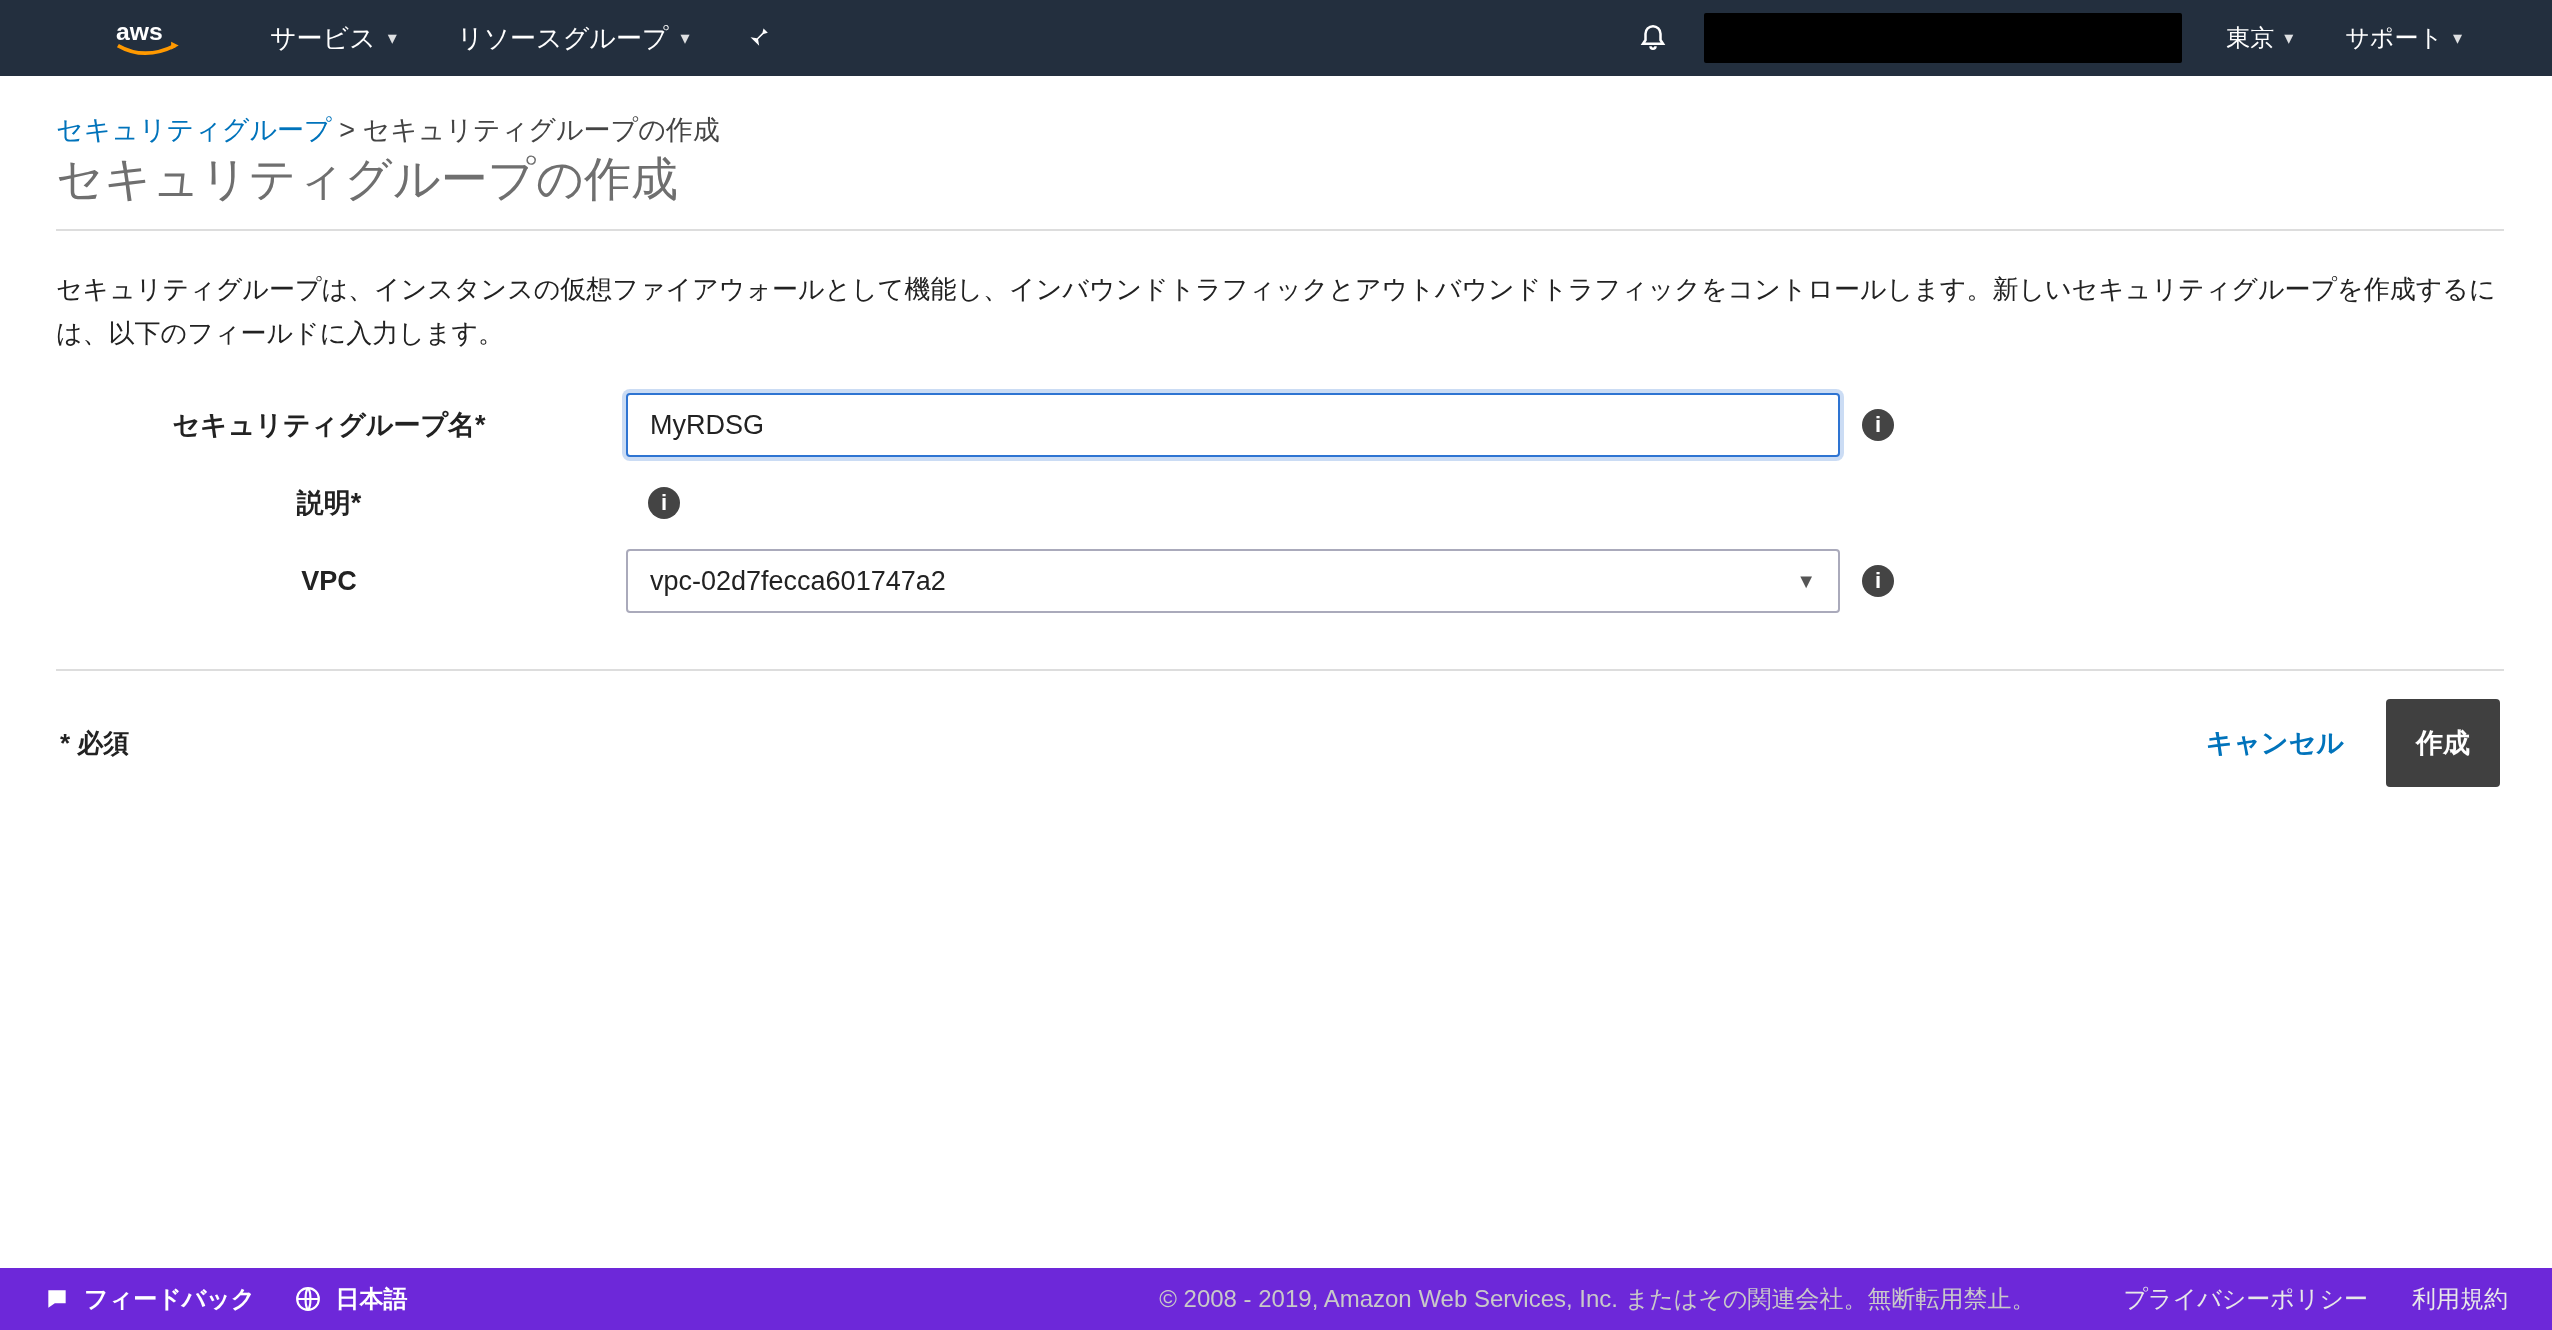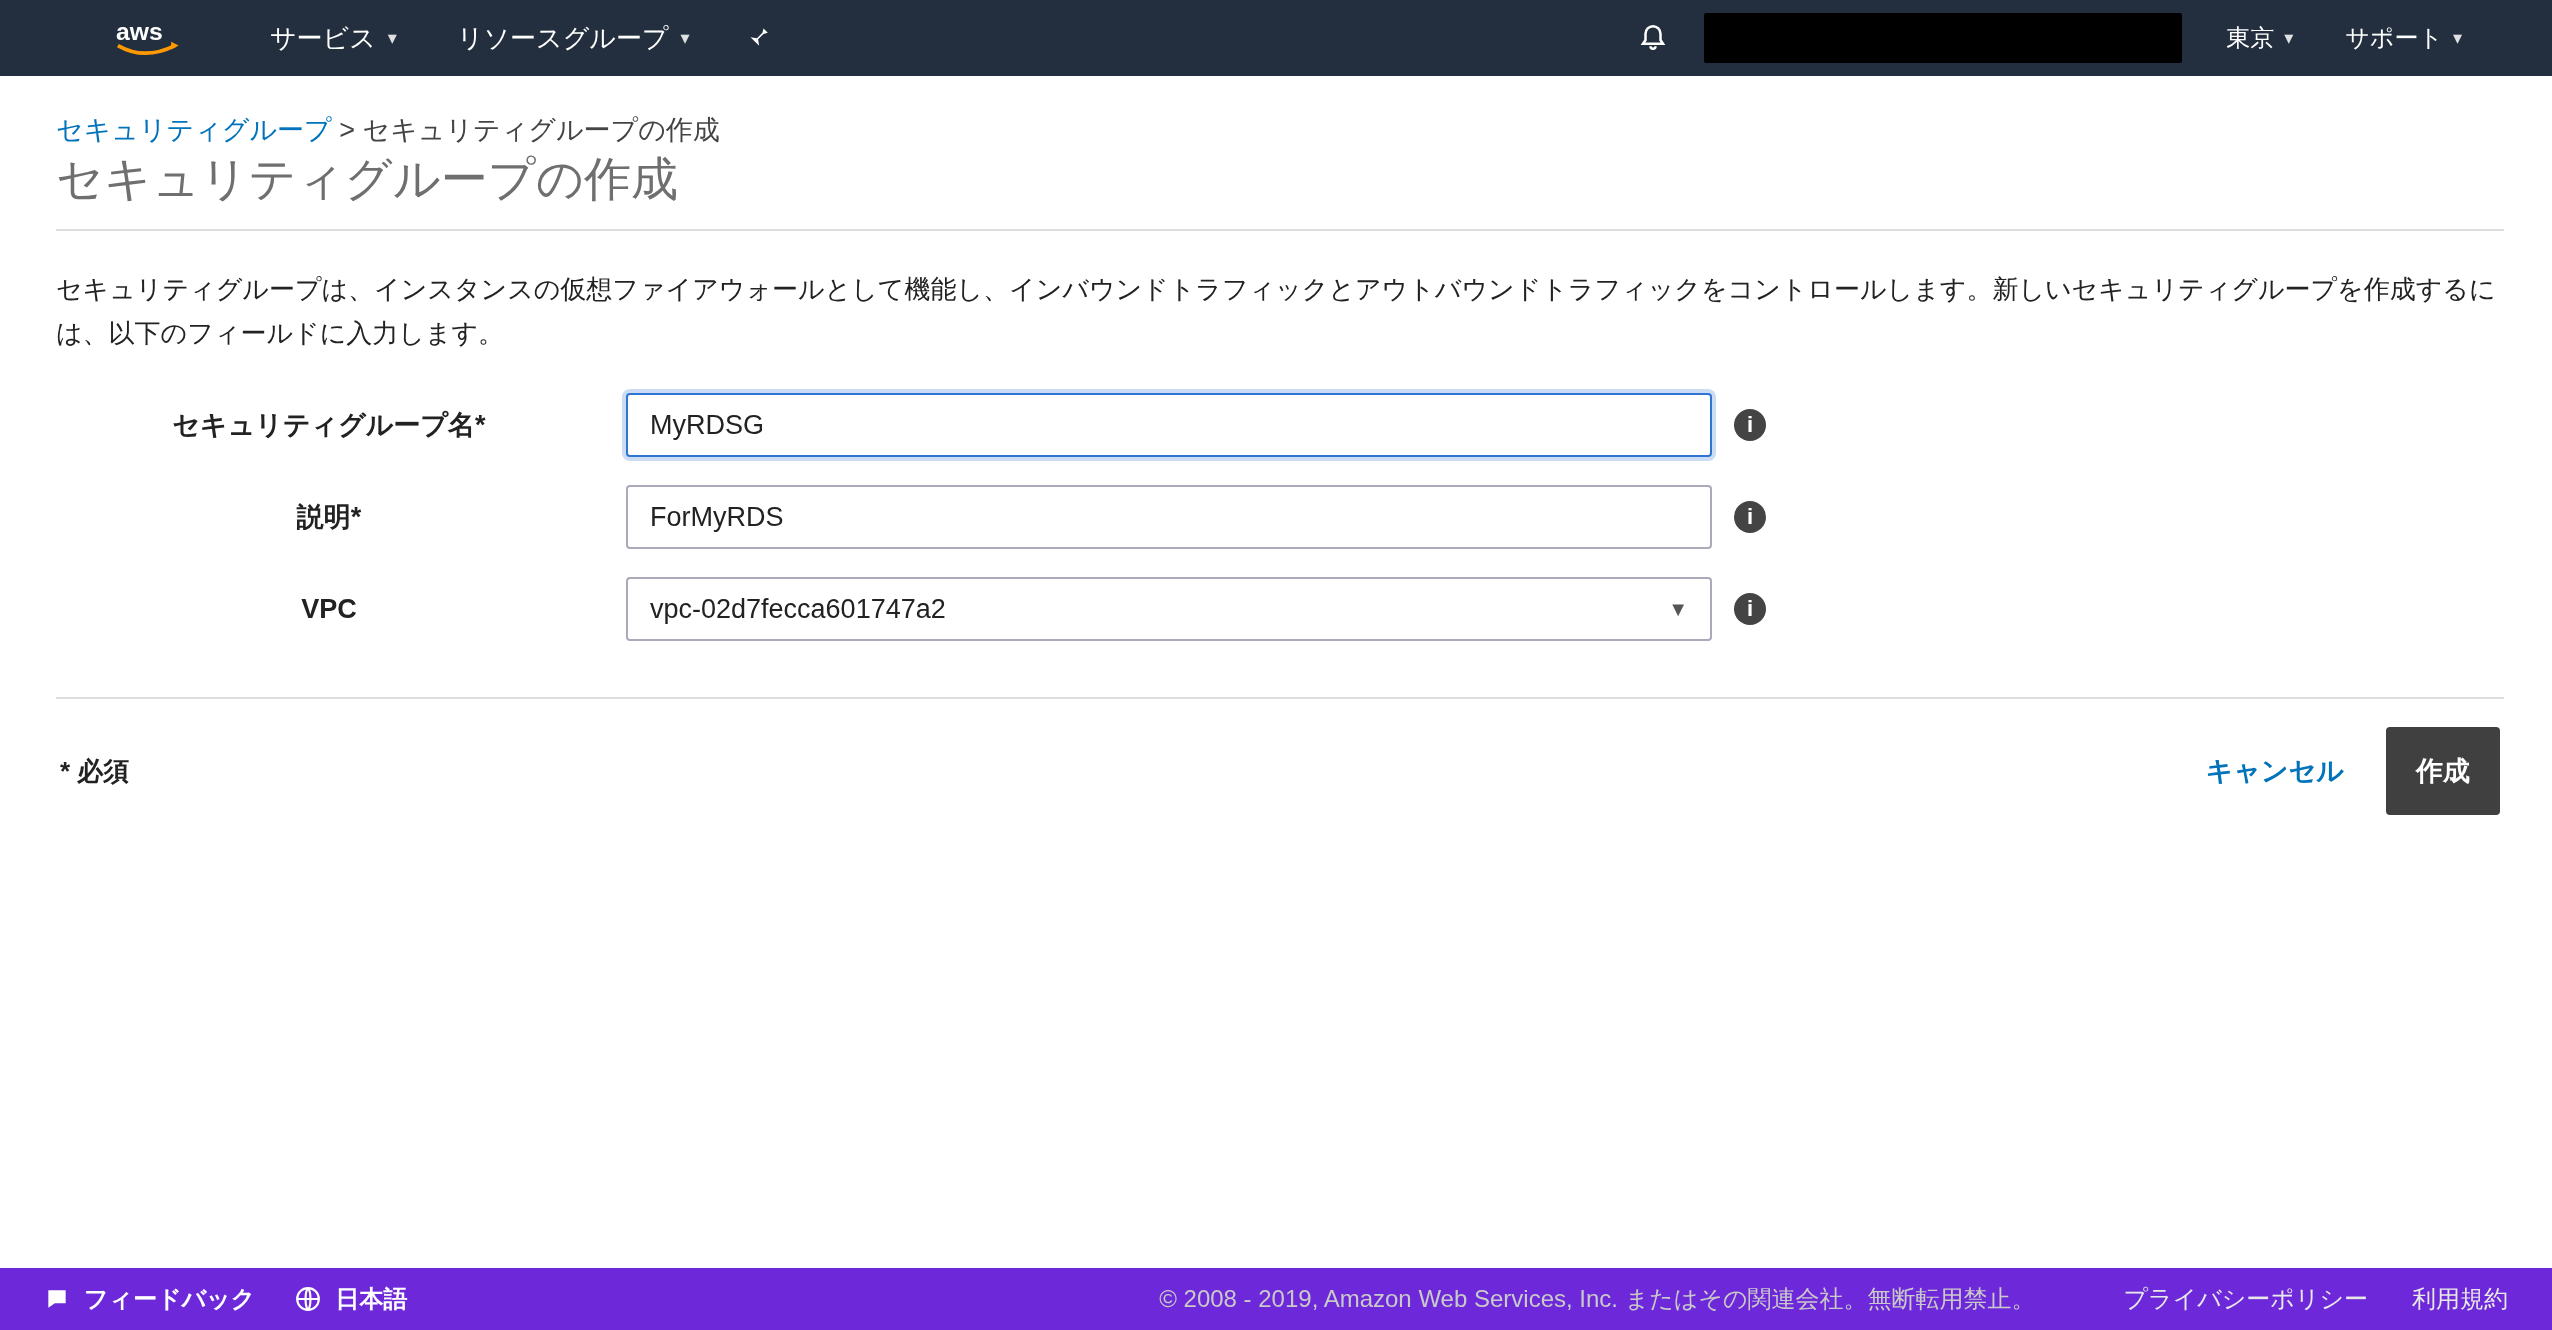--- a/index.html
+++ b/index.html
@@ -22,21 +22,21 @@
   .breadcrumb { font-size: 27px; }
   .breadcrumb a { color: #0073bb; text-decoration: none; }
   .breadcrumb .sep, .breadcrumb .current { color: #444; }
   h1.page-title { font-size: 47px; font-weight: 400; color: #6f6f6f; border-bottom: 2px solid #ddd; padding-bottom: 18px; margin-bottom: 36px; }
   .description { font-size: 26px; line-height: 1.7; color: #222; margin-bottom: 38px; }
 
   
   .form { width: 100%; }
   .form-row { display: flex; align-items: center; margin-bottom: 28px; }
   .form-label { width: 570px; text-align: center; padding-right: 24px; font-size: 27px; font-weight: 700; color: #222; }
-  .form-field { width: 1086px; position: relative; }
+  .form-field { width: 1214px; position: relative; }
   input.text-field, .vpc-select {
     width: 100%; height: 64px; border: 2px solid #aab; border-radius: 4px;
     font-size: 27px; padding: 0 22px; background: #fff; color: #222;
   }
   input.text-field.focused { border-color: #2e74d2; box-shadow: 0 0 0 4px rgba(46,116,210,.25); outline: none; }
   .vpc-select { display: flex; align-items: center; justify-content: space-between; cursor: pointer; }
   .vpc-select .tri { font-size: 20px; color: #555; }
   .info-icon { margin-left: 22px; width: 32px; height: 32px; border-radius: 50%; background: #444; color: #fff; display: inline-flex; align-items: center; justify-content: center; font-weight: 700; font-size: 22px; cursor: pointer; }
 
   
@@ -122,23 +122,20 @@
     <div class="form-row">
       <div class="form-label">セキュリティグループ名*</div>
       <div class="form-field">
         <input class="text-field focused" value="MyRDSG" style="">
       </div>
       <span class="info-icon">i</span>
     </div>
 
     <div class="form-row">
       <div class="form-label">説明*</div>
-      <div class="form-field">
-        <input class="text-field" value="ForMyRDS" style="">
-      </div>
       <span class="info-icon">i</span>
     </div>
 
     <div class="form-row">
       <div class="form-label">VPC</div>
       <div class="form-field">
         <div class="vpc-select">
           <span>vpc-02d7fecca601747a2</span>
           <span class="tri">▼</span>
         </div>

